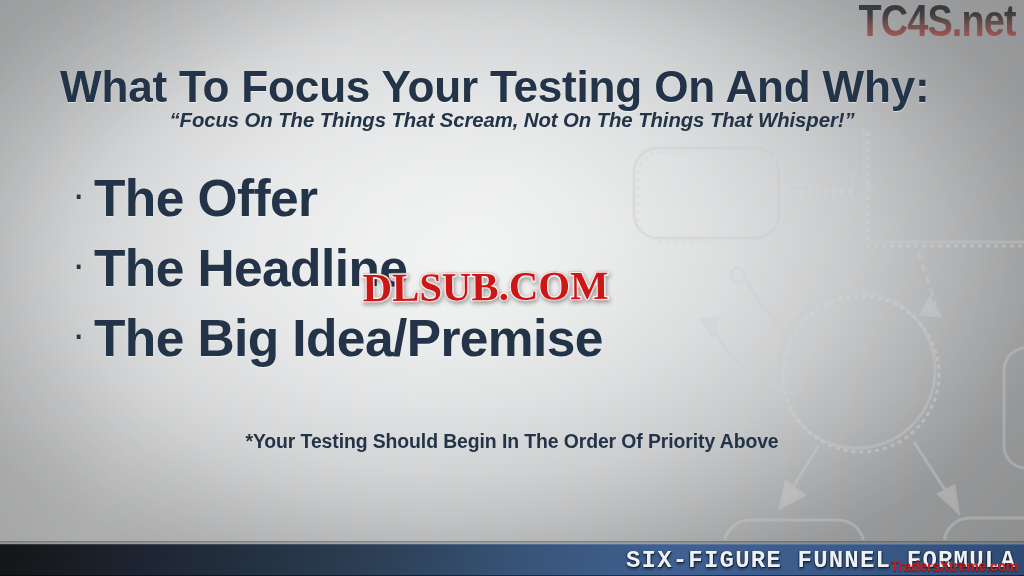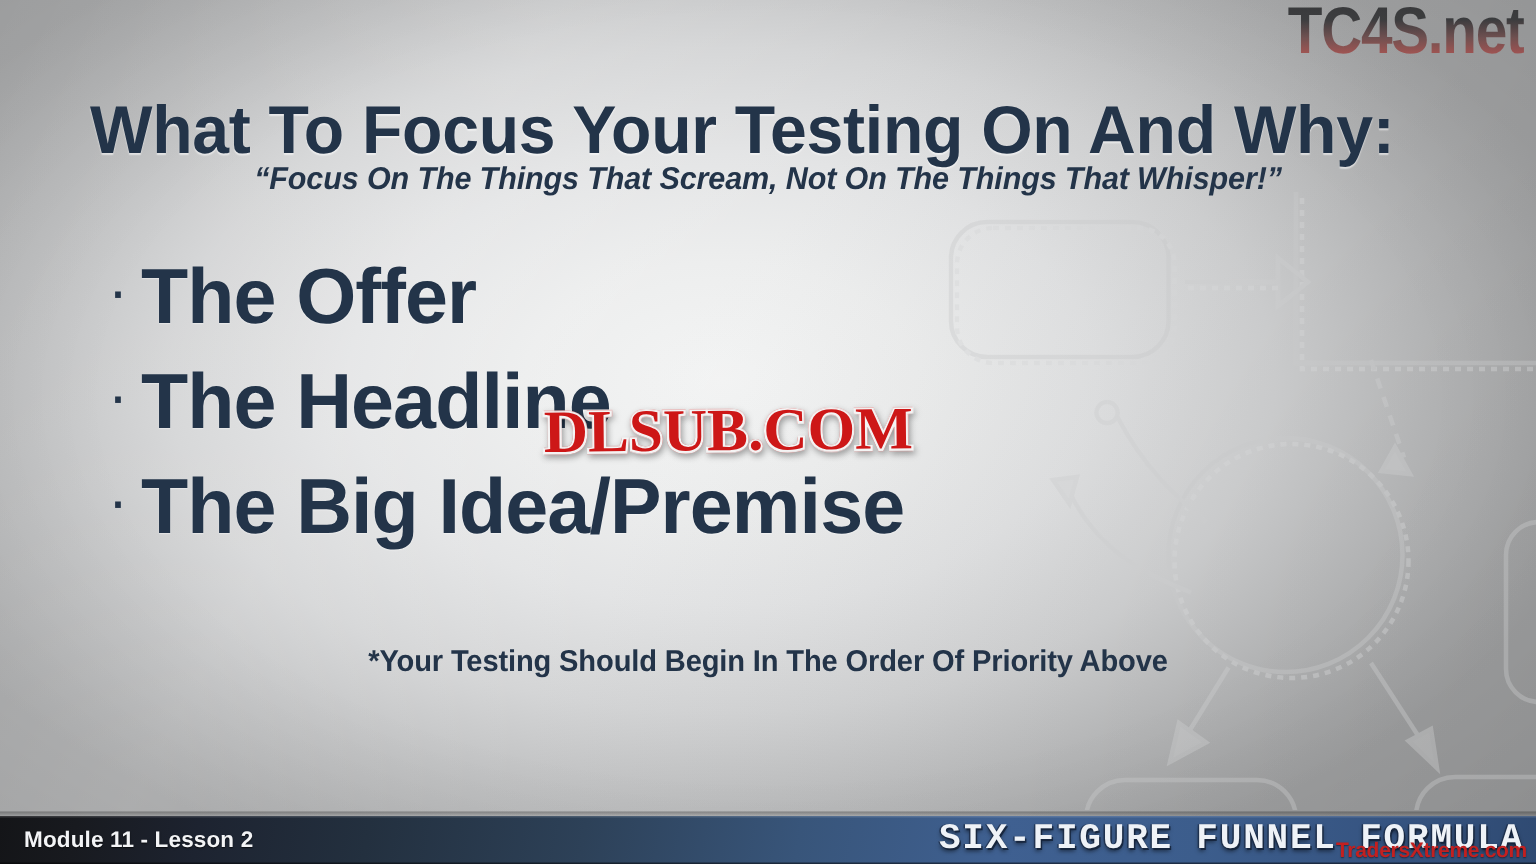--- a/index.html
+++ b/index.html
@@ -314,18 +314,17 @@
     </li>
   </ul>
 
   <div class="wm-dlsub">DLSUB.COM</div>
   <div class="wm-dlsub-fill">DLSUB.COM</div>
 
   <div class="footnote">*Your Testing Should Begin In The Order Of Priority Above</div>
 
   <div class="footer-top-edge"></div>
   <div class="footer">
-    <div class="footer-label">Module 11 - Lesson 2</div>
     <div class="footer-logo">SIX-FIGURE FUNNEL FORMULA</div>
     <div class="wm-traders">TradersXtreme.com</div>
   </div>
 
 </div>
 
 </body></html>

